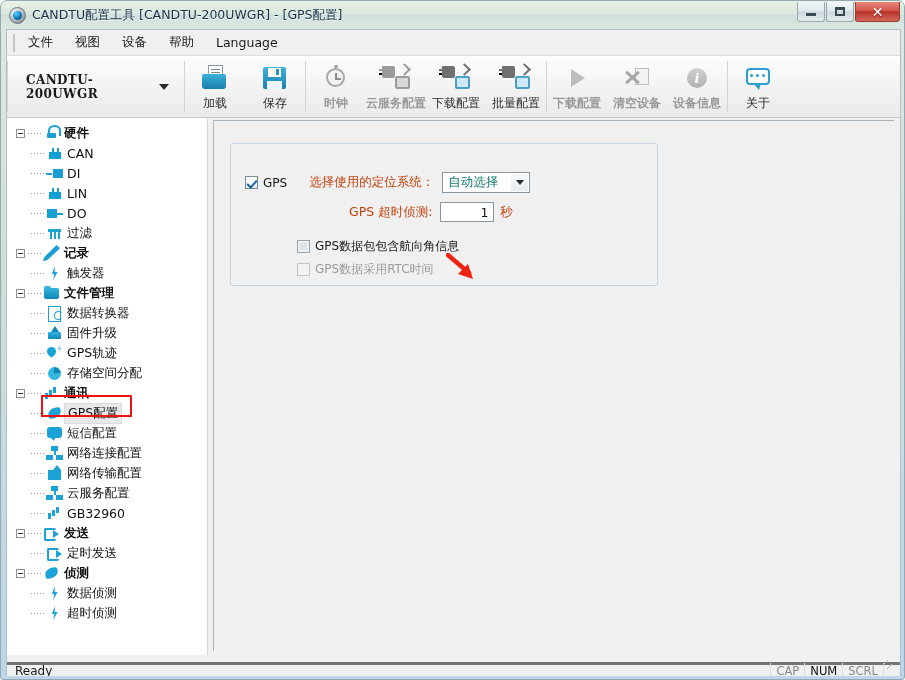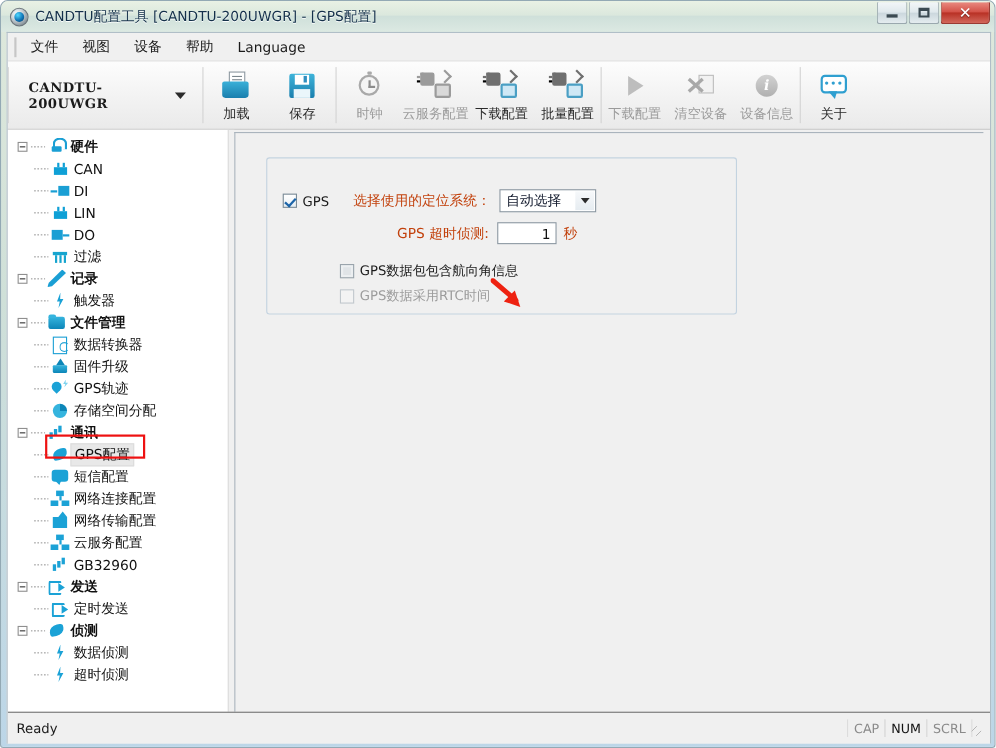--- a/index.html
+++ b/index.html
@@ -125,21 +125,21 @@
     flex: none;
   }
   .tb-items { display: flex; align-items: stretch; }
   .tb-btn {
     width: 60px; display: flex; flex-direction: column;
     align-items: center; justify-content: flex-start;
     padding-top: 9px; gap: 4px; cursor: default;
   }
   .tb-btn.disabled { cursor: default; }
   .tb-label { font-size: 12px; color: #2a2a2a; white-space: nowrap; }
-  .tb-btn.disabled .tb-label { color: #9a9a9a; }
+  .tb-btn.disabled .tb-label { color: #9a9a9a; font-weight: bold; }
   .tb-ico { width: 30px; height: 26px; position: relative; }
 
   
   .ico-load .folder {
     position:absolute; left:2px; bottom:2px; width:24px; height:15px;
     background: linear-gradient(to bottom, #3ab0d8, #1a7fae);
     border-radius: 2px 2px 3px 3px;
   }
   .ico-load .doc {
     position:absolute; left:8px; top:0px; width:15px; height:16px;
@@ -319,21 +319,21 @@
      background:#1ba2d6;box-shadow:4px -3px 0 #1ba2d6, 8px -6px 0 #1ba2d6;}
   .ic-send::before{content:"";position:absolute;left:1px;top:3px;width:10px;height:9px;
      border:2px solid #1ba2d6;border-radius:2px;border-right:none;}
   .ic-send::after{content:"";position:absolute;right:1px;top:5px;width:0;height:0;
      border-top:4px solid transparent;border-bottom:4px solid transparent;border-left:6px solid #1ba2d6;}
   .ic-detect::before{content:"";position:absolute;left:2px;top:3px;width:13px;height:10px;
      background:#1ba2d6;border-radius:60% 20% 60% 20%;transform:rotate(-12deg);}
 
   
   #gps-group {
-    position: absolute; left: 28px; top: 22px;
+    position: absolute; left: 16px; top: 22px;
     width: 428px; height: 143px;
     border: 1px solid #c3d3e0; border-radius: 3px;
     background: #f0f0f0;
   }
   .row { position: absolute; display: flex; align-items: center; }
   #row-gps { left: 14px; top: 28px; }
   #row-period { left: 14px; top: 58px; }
   #row-cb1 { left: 66px; top: 94px; }
   #row-cb2 { left: 66px; top: 117px; }
 
@@ -358,21 +358,21 @@
   .cbox.disabled::before { display:none; }
   .cb-label { margin-left: 5px; font-size: 12px; color: #1a1a1a; white-space: nowrap; }
   .cb-label.dim { color: #9c9c9c; }
 
   .fld-label { font-size: 12.5px; color: #c2410c; white-space: nowrap; }
 
   #combo-loc {
     width: 88px; height: 21px; margin-left: 8px;
     border: 1px solid #8a96a0; background: #ffffff;
     display: flex; align-items: center; padding-left: 5px;
-    position: relative; font-size: 12.5px; color: #0f172a;
+    position: relative; font-size: 12.5px; color: #0f766e;
   }
   #combo-loc .arrowbox {
     position: absolute; right: 1px; top: 1px; width: 17px; height: 17px;
     display:flex; align-items:center; justify-content:center;
     background: linear-gradient(to bottom,#f6f8fa,#e6ecf1);
   }
   #combo-loc .arrowbox .caret-down { border-top-color:#2b2b2b; border-left-width:4px; border-right-width:4px; border-top-width:5px;}
 
   #input-period {
     width: 54px; height: 20px; margin-left: 8px; margin-right: 6px;
@@ -384,22 +384,22 @@
   
   #red-arrow { position: absolute; left: 232px; top: 132px; width: 34px; height: 32px; }
   #red-box {
     position: absolute; left: 40px; top: 394px;
     width: 91px; height: 22px;
     border: 2px solid #ee1111; pointer-events: none;
   }
 
   
   #statusbar {
-    position: absolute; left: 0; bottom: 0; width: 100%; height: 29px;
-    background: #f0f0f0; border-top: 1px solid #737373;
+    position: absolute; left: 0; bottom: 0; width: 100%; height: 14px;
+    background: #f0f0f0; border-top: 3px solid #737373;
     display: flex; align-items: center;
   }
   #status-text { margin-left: 8px; font-size: 12px; color: #1a1a1a; }
   #status-indicators { margin-left: auto; display: flex; align-items: center; margin-right: 16px; }
   .ind {
     font-size: 11.5px; color: #8a8a8a; padding: 1px 5px;
     border-left: 1px solid #dcdcdc; border-right: 1px solid #dcdcdc;
     margin-left: -1px;
   }
   .ind.active { color: #111; }

